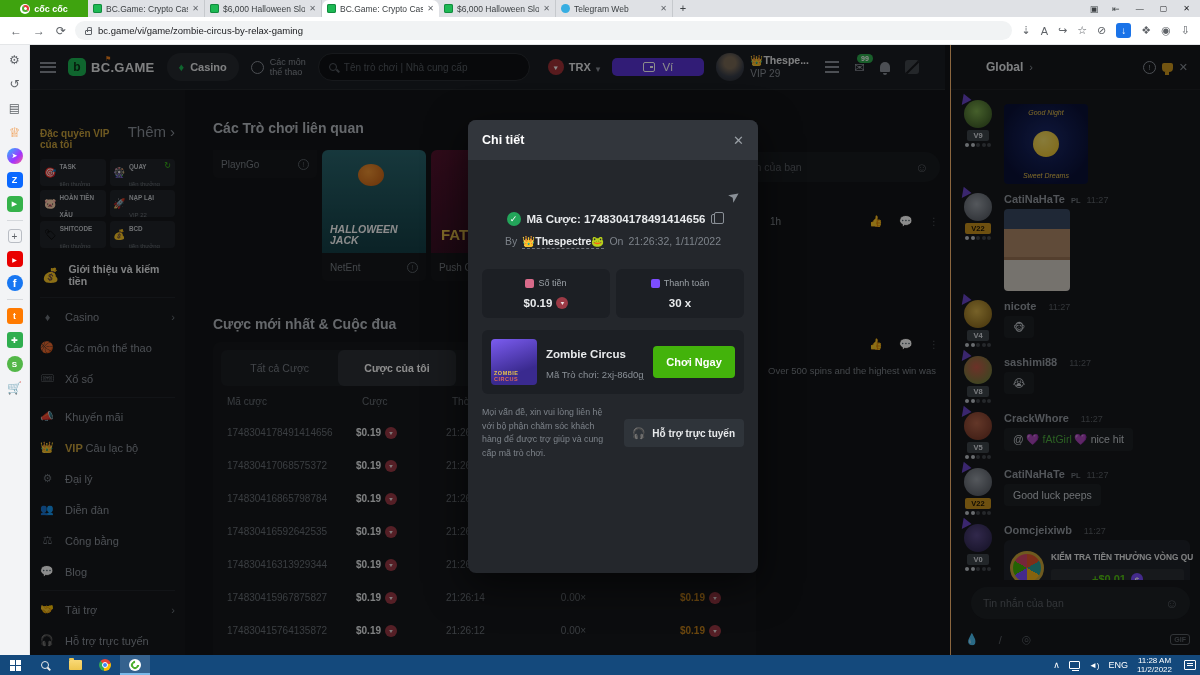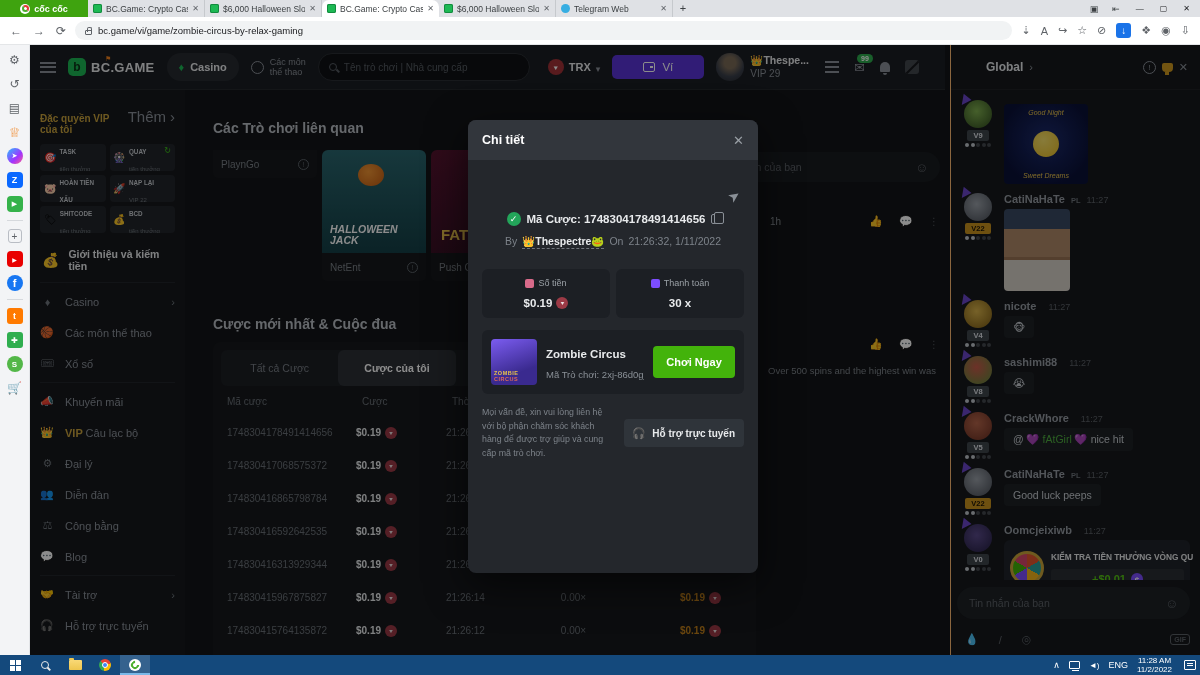--- a/index.html
+++ b/index.html
@@ -60,40 +60,40 @@
 .search{width:212px;height:28px;background:#101215;border:1px solid #2a2e34;border-radius:14px;display:flex;align-items:center;gap:7px;padding:0 10px;flex:none}
 .mag{width:8px;height:8px;border:1.5px solid #565c63;border-radius:50%;position:relative;flex:none}
 .mag::after{content:"";position:absolute;width:4px;height:1.5px;background:#565c63;transform:rotate(45deg);right:-4px;bottom:-1px}
 .search input{background:transparent;border:none;outline:none;color:#9aa0a6;font-size:10px;width:100%}
 .search input::placeholder{color:#565c63}
 .cur{display:flex;align-items:center;gap:5px;margin-left:6px;flex:none}
 .trx{width:16px;height:16px;border-radius:50%;background:#a23238;color:#fff;display:flex;align-items:center;justify-content:center;flex:none}
 .trx::after{content:"▼";font-size:7px;transform:scaleY(.85)}
 .cur .c{color:#e8eaec;font-weight:bold;font-size:11px}
 .caret::after{content:"▾";color:#8b9199;font-size:9px}
-.vibtn{width:92px;height:24px;background:#5a34d8;border-radius:5px;display:flex;align-items:center;justify-content:center;gap:7px;color:#fff;font-weight:normal;font-size:11.5px;flex:none}
+.vibtn{width:92px;height:18px;background:#5a34d8;border-radius:5px;display:flex;align-items:center;justify-content:center;gap:7px;color:#fff;font-weight:normal;font-size:11.5px;flex:none}
 .wic{width:12px;height:10px;border:1.5px solid #fff;border-radius:2px;position:relative}
 .wic::after{content:"";position:absolute;right:1px;top:3px;width:3px;height:2px;background:#fff}
 .uwrap{display:flex;align-items:center;gap:6px;flex:none}
 .uav{width:28px;height:28px;border-radius:50%;background:radial-gradient(circle at 50% 35%,#7a6a57 25%,#3a3f4a 60%,#23262c)}
 .uinfo{font-size:10px;line-height:1.3}
 .uinfo .n{color:#e8eaec;font-weight:bold;font-size:10.5px}
 .uinfo .v{color:#8b9199}
 .hics{display:flex;align-items:center;gap:15px;margin-left:4px}
 .hic{color:#8b9199;font-size:13px;position:relative}
 .listic{width:14px;height:12px;border-top:2px solid #8b9199;border-bottom:2px solid #8b9199;position:relative}
 .listic::after{content:"";position:absolute;left:0;top:3px;width:100%;height:2px;background:#8b9199}
 .badge{position:absolute;top:-6px;right:-8px;background:#2fae4f;color:#fff;font-size:7px;font-weight:bold;border-radius:7px;padding:1px 4px}
 .bell{width:10px;height:10px;background:#8b9199;border-radius:5px 5px 1px 1px;position:relative}
 .bell::after{content:"";position:absolute;left:3px;bottom:-3px;width:4px;height:2px;background:#8b9199;border-radius:0 0 2px 2px}
 .chatoff{width:14px;height:14px;background:#42474d;border-radius:3px;position:relative;overflow:hidden}
 .chatoff::after{content:"";position:absolute;left:-2px;top:6px;width:20px;height:2px;background:#16181c;transform:rotate(-45deg)}
 
 .bcside{position:absolute;left:0;top:45px;width:155px;bottom:0;background:#17191d;padding:10px;z-index:1}
-.viphead{display:flex;align-items:baseline;gap:4px;margin-top:8px}
+.viphead{display:flex;align-items:baseline;gap:4px;margin-top:23px}
 .viphead .t{color:#c9a23c;font-weight:bold;font-size:10px;flex:1}
 .viphead .m{color:#8b9199;font-size:15px}
 .tiles{display:grid;grid-template-columns:1fr 1fr;gap:4px;margin-top:9px}
 .tile{height:27px;background:#22262b;border-radius:4px;display:flex;align-items:center;gap:3px;padding:2px 4px;overflow:hidden}
 .tile .g{font-size:10px;flex:none}
 .tile .tx{line-height:1.05;min-width:0}
 .tile .tt{font-size:6.3px;font-weight:bold;color:#c7cbd0}
 .tile .ts{font-size:6px;color:#6f757c}
 .tile .ref{margin-left:auto;color:#3bc117;font-size:8px;align-self:flex-start}
 .referral{display:flex;align-items:center;gap:9px;margin:15px 2px 10px;color:#e8eaec;font-weight:bold;font-size:10.5px}
@@ -183,21 +183,21 @@
 .mimg.goodnight{width:84px;height:80px;background:radial-gradient(circle at 50% 45%,#1b2a6b 0%,#0a1138 75%);display:flex;flex-direction:column;align-items:center;justify-content:space-between;padding:5px;color:#e8c24a;font-size:7px;font-style:italic}
 .moon{width:26px;height:26px;border-radius:50%;background:radial-gradient(circle at 40% 35%,#f7e06a,#e8bc25)}
 .mimg.portrait{width:66px;height:82px;background:linear-gradient(#394a63 0 24%,#b08968 24% 58%,#9a7355 58% 62%,#d5cfc7 62% 100%)}
 .spinwrap{margin-top:4px;width:186px}
 .spincard{background:#20242a;border-radius:6px;padding:6px;display:flex;gap:7px;align-items:center}
 .wheel{width:34px;height:34px;border-radius:50%;background:conic-gradient(#e4572e 0 60deg,#29a19c 0 120deg,#f4b41a 0 180deg,#7c4dff 0 240deg,#43b309 0 300deg,#d8486a 0);border:3px solid #caa43a;flex:none}
 .spr{flex:1;min-width:0}
 .sptitle{font-size:8.3px;font-weight:bold;color:#e8eaec;white-space:nowrap;overflow:hidden}
 .spamt{margin-top:5px;height:20px;background:#2a2e34;border-radius:3px;display:flex;align-items:center;justify-content:center;gap:5px;color:#56c613;font-weight:bold;font-size:11px}
 .cent{width:12px;height:12px;border-radius:50%;background:#7c4dff;color:#fff;font-size:8px;display:flex;align-items:center;justify-content:center;font-weight:bold}
-.chin{position:absolute;left:6px;right:10px;bottom:36px;height:32px;background:#1e2226;border-radius:16px;display:flex;align-items:center;justify-content:space-between;padding:0 12px}
+.chin{position:absolute;left:20px;right:10px;bottom:36px;height:32px;background:#1e2226;border-radius:16px;display:flex;align-items:center;justify-content:space-between;padding:0 12px}
 .chin input{background:transparent;border:none;outline:none;width:100%;font-size:10.5px;color:#9aa0a6}
 .chin input::placeholder{color:#5c6167}
 .chfoot{position:absolute;left:14px;right:10px;bottom:9px;display:flex;gap:20px;align-items:center;color:#5c6167;font-size:11px}
 .gifbox{margin-left:auto;border:1.5px solid #5c6167;border-radius:3px;font-size:7px;font-weight:bold;padding:1px 3px}
 .scrollthumb{position:absolute;right:1px;top:45px;width:5px;height:85px;background:#3a3f45;border-radius:3px}
 
 .dim{position:absolute;inset:0;background:rgba(0,0,0,.45);z-index:40}
 .modal{position:absolute;left:438px;top:75px;width:290px;height:453px;background:#24272c;border-radius:8px;z-index:50;box-shadow:0 12px 40px rgba(0,0,0,.6);overflow:hidden}
 .mohead{height:40px;background:#32363c;display:flex;align-items:center;justify-content:space-between;padding:0 14px}
 .motitle{color:#fff;font-weight:bold;font-size:12.5px}

